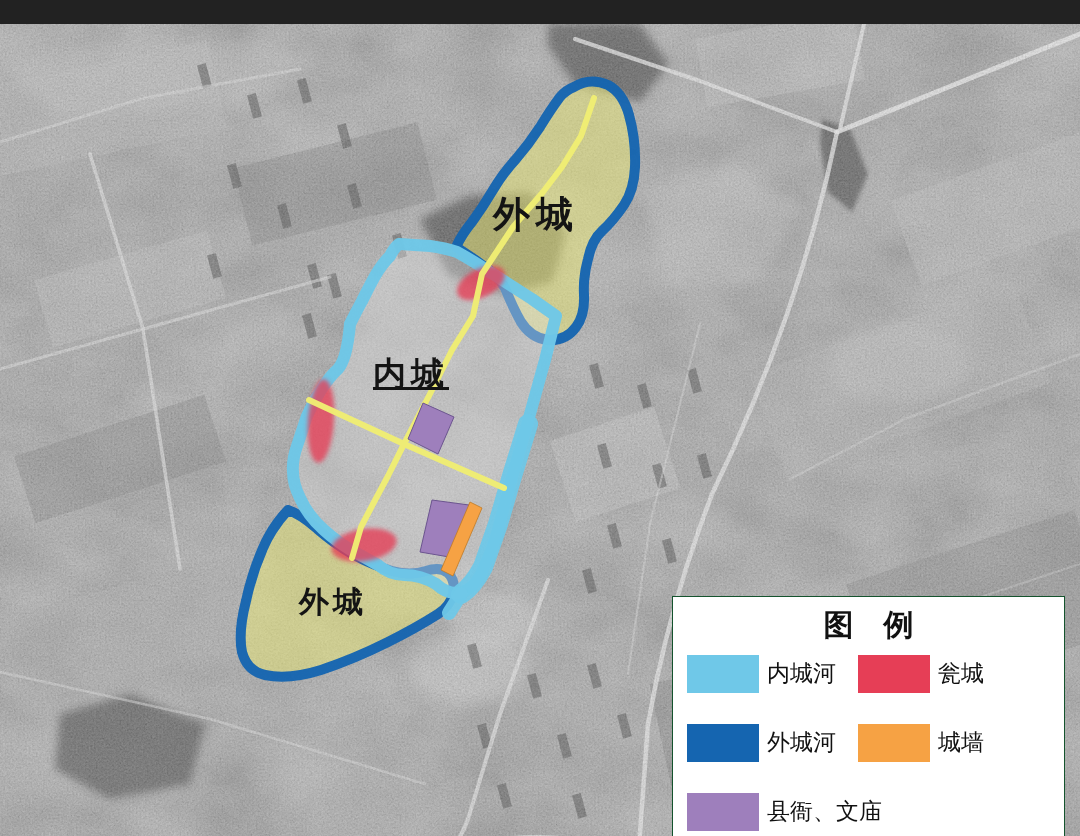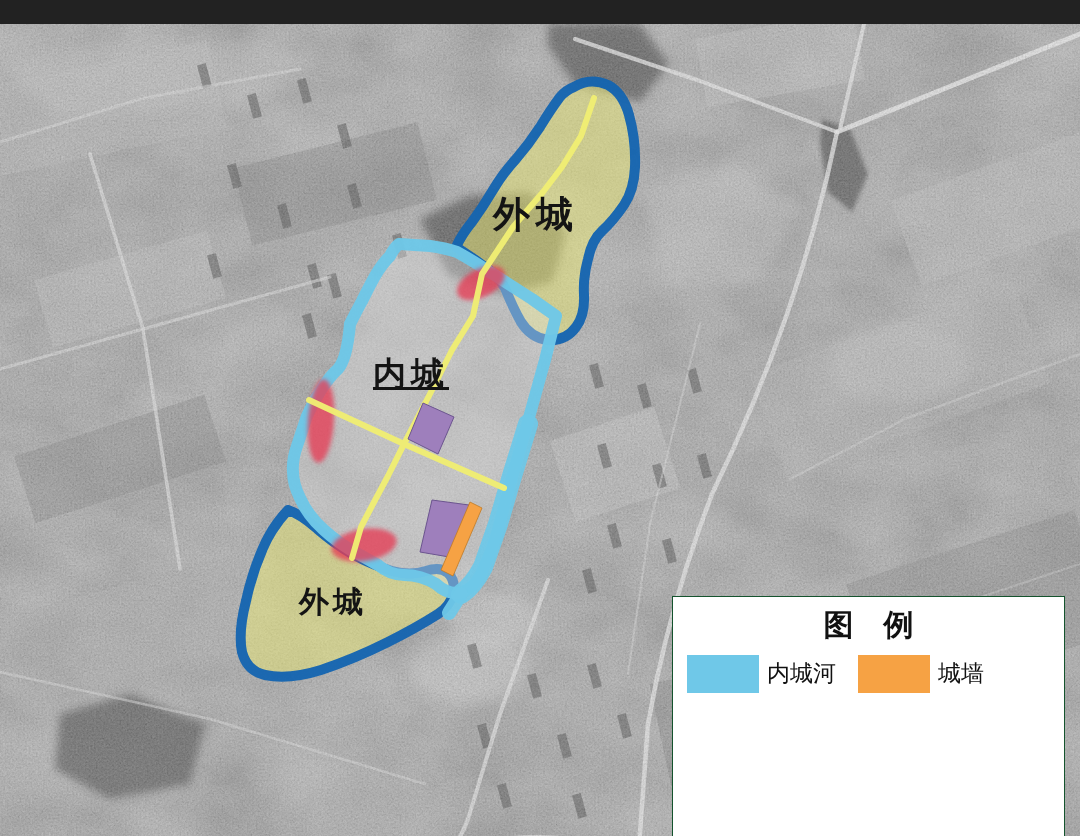--- a/index.html
+++ b/index.html
@@ -177,24 +177,36 @@
 
   <div class="legend">
     <div class="legend-title">图　例</div>
     <div class="legend-grid">
 
       <div class="legend-item">
         <span class="swatch" style="background-color: rgb(111, 200, 232);"></span>
         <span class="legend-label">内城河</span>
       </div>
 
-
+      <div class="legend-item">
+        <span class="swatch" style="background-color: rgb(230, 62, 86);"></span>
+        <span class="legend-label">瓮城</span>
+      </div>
+
+      <div class="legend-item">
+        <span class="swatch" style="background-color: rgb(21, 101, 176);"></span>
+        <span class="legend-label">外城河</span>
+      </div>
 
 
       <div class="legend-item">
         <span class="swatch" style="background-color: rgb(246, 162, 68);"></span>
         <span class="legend-label">城墙</span>
       </div>
 
+      <div class="legend-item">
+        <span class="swatch" style="background-color: rgb(158, 127, 188);"></span>
+        <span class="legend-label">县衙、文庙</span>
+      </div>
 
     </div>
   </div>
 </div>
 
 </body></html>

